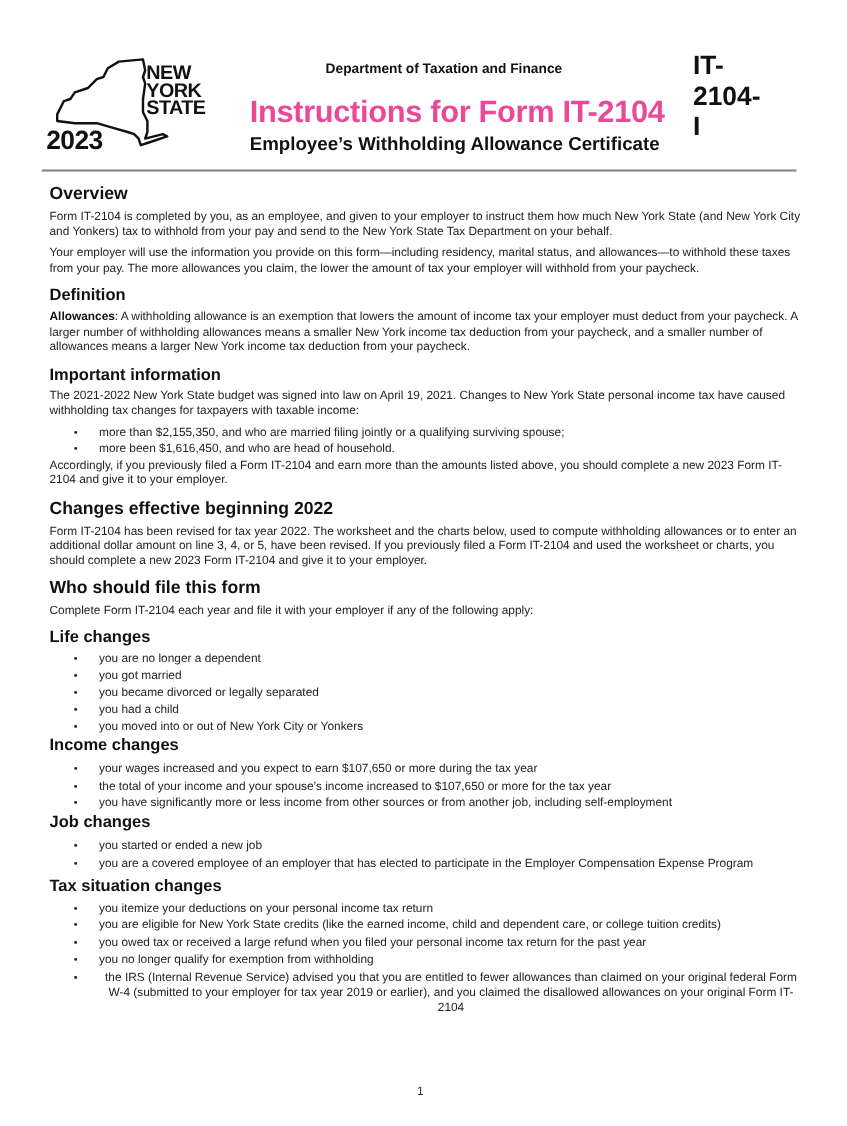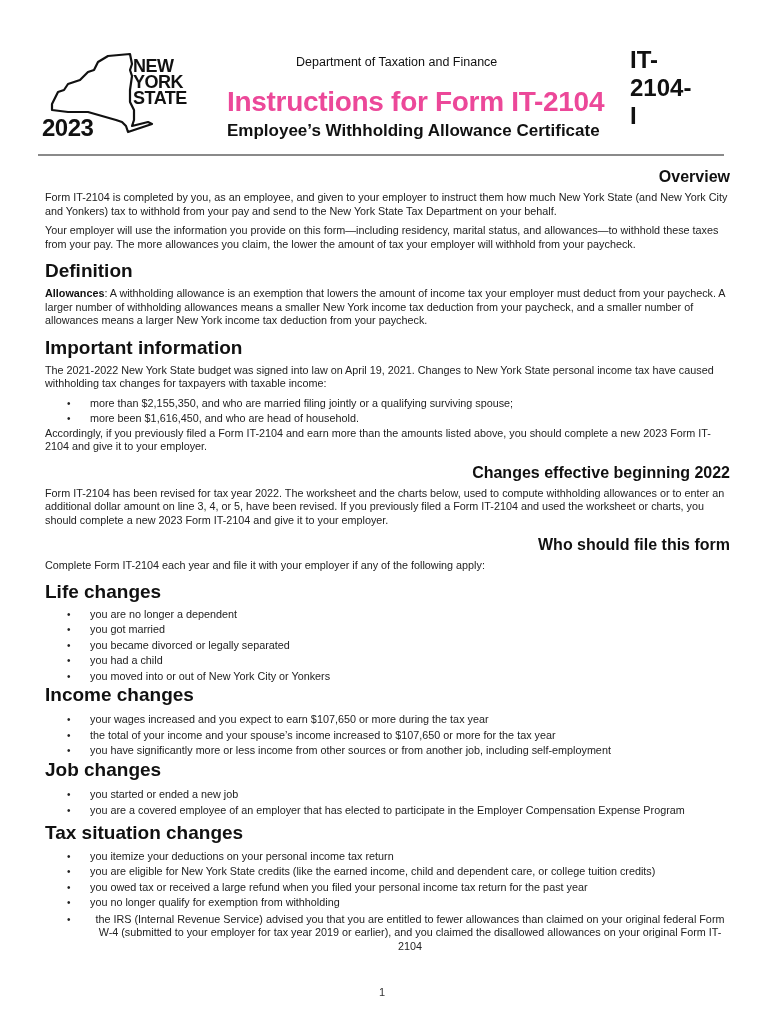--- a/index.html
+++ b/index.html
@@ -7,29 +7,29 @@
          font-family: "Liberation Sans", sans-serif; color: #1a1a1a; }
   .page { position: absolute; left: 0; top: 0; width: 613px; height: 1024px; }
 
   .logo { position: absolute; left: 38px; top: 50px; width: 150px; height: 95px; }
   .logo svg { position: absolute; left: 0; top: 0; }
   .logo .ny { position: absolute; left: 95px; top: 8px; font-weight: bold; font-size: 18px;
               line-height: 16px; letter-spacing: -0.5px; color: #111; }
   .logo .year { position: absolute; left: 4px; top: 64px; font-weight: bold; font-size: 24px;
                 letter-spacing: -0.5px; color: #111; }
 
-  .dept { position: absolute; left: 272px; top: 55px; font-size: 12.5px; font-weight: normal; color: #111; padding-left: 24px; }
+  .dept { position: absolute; left: 272px; top: 55px; font-size: 12.5px; font-weight: bold; color: #111; padding-left: 24px; }
   .formid { position: absolute; left: 630px; top: 46px; font-size: 24px; font-weight: bold; color: #111; }
   .title { position: absolute; left: 227px; top: 86px; font-size: 28px; font-weight: bold; color: #ec4899; letter-spacing: -0.3px; }
   .subtitle { position: absolute; left: 227px; top: 121px; font-size: 17px; font-weight: bold; color: #111; }
   .rule { position: absolute; left: 38px; top: 154px; width: 686px; height: 2px; background: #8a8a8a; }
 
   .content { position: absolute; left: 45px; top: 168px; width: 685px; }
-  h2 { margin: 0; font-size: 19px; font-weight: bold; color: #111; }
-  h2.big { font-size: 16px; text-align: right; }
+  h2 { margin: 0; font-size: 15px; font-weight: bold; color: #111; }
+  h2.big { font-size: 16px; }
   p { margin: 0; font-size: 10.8px; line-height: 13.5px; color: #222; }
   .gap-h { height: 5px; }
   .gap-p { height: 6px; }
   ul { list-style: none; margin: 0; padding: 0; }
   li { position: relative; font-size: 10.8px; line-height: 15.5px; padding-left: 45px; color: #222; }
   li::before { content: "\2022"; position: absolute; left: 22px; top: 0; font-size: 10px; }
   li.multi { line-height: 13.5px; margin-top: 2px; text-align: center; }
   .pageno { position: absolute; left: 379px; top: 986px; font-size: 11px; color: #333; }
   b { color: #111; }
 </style>

